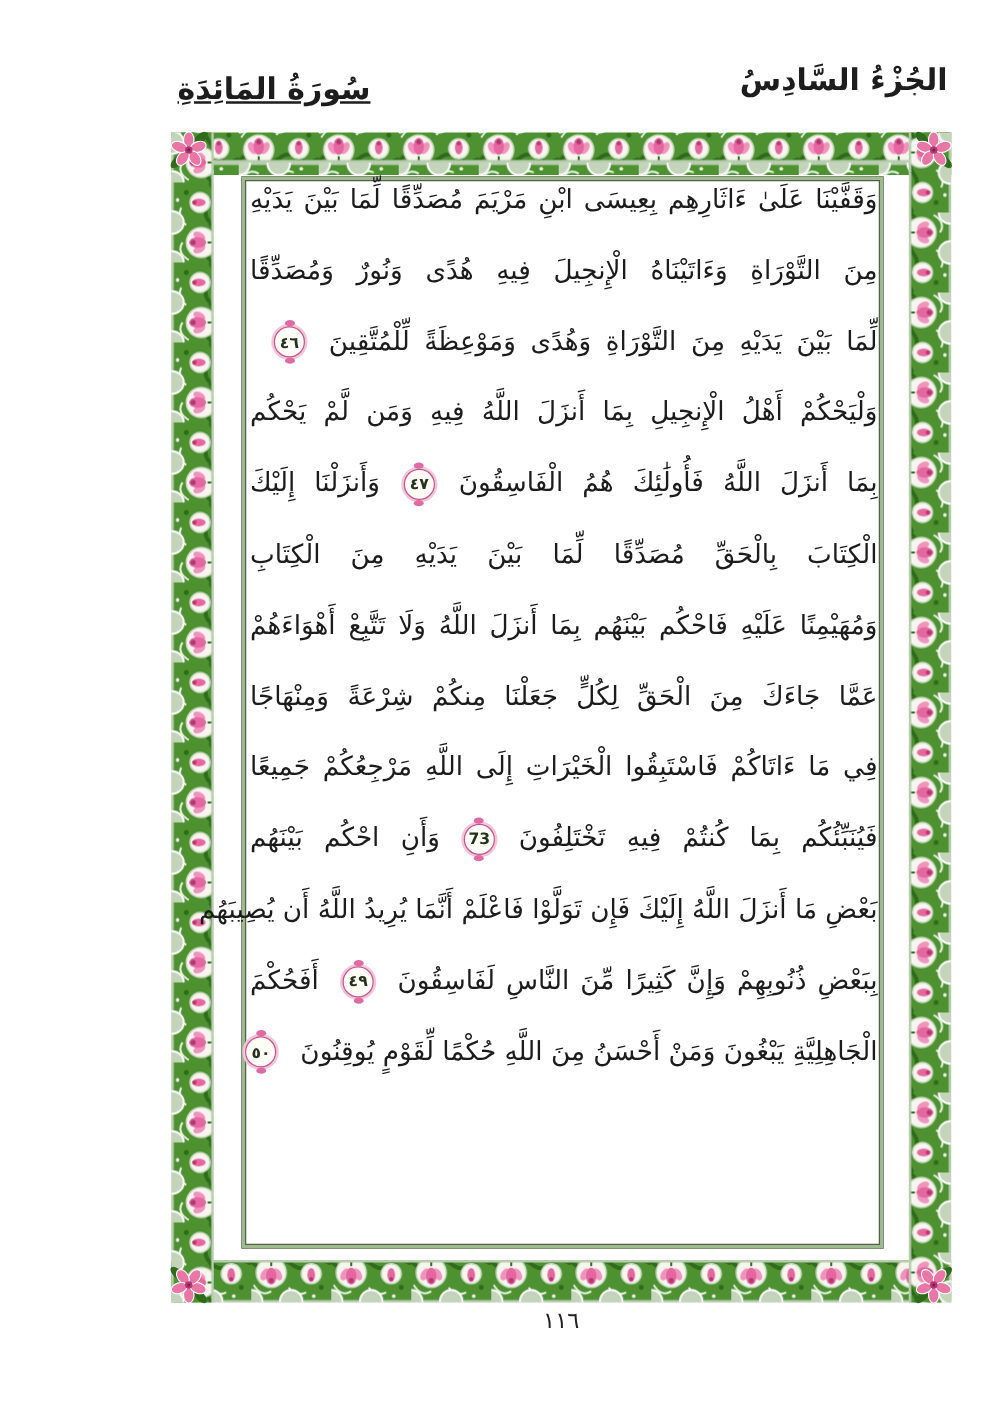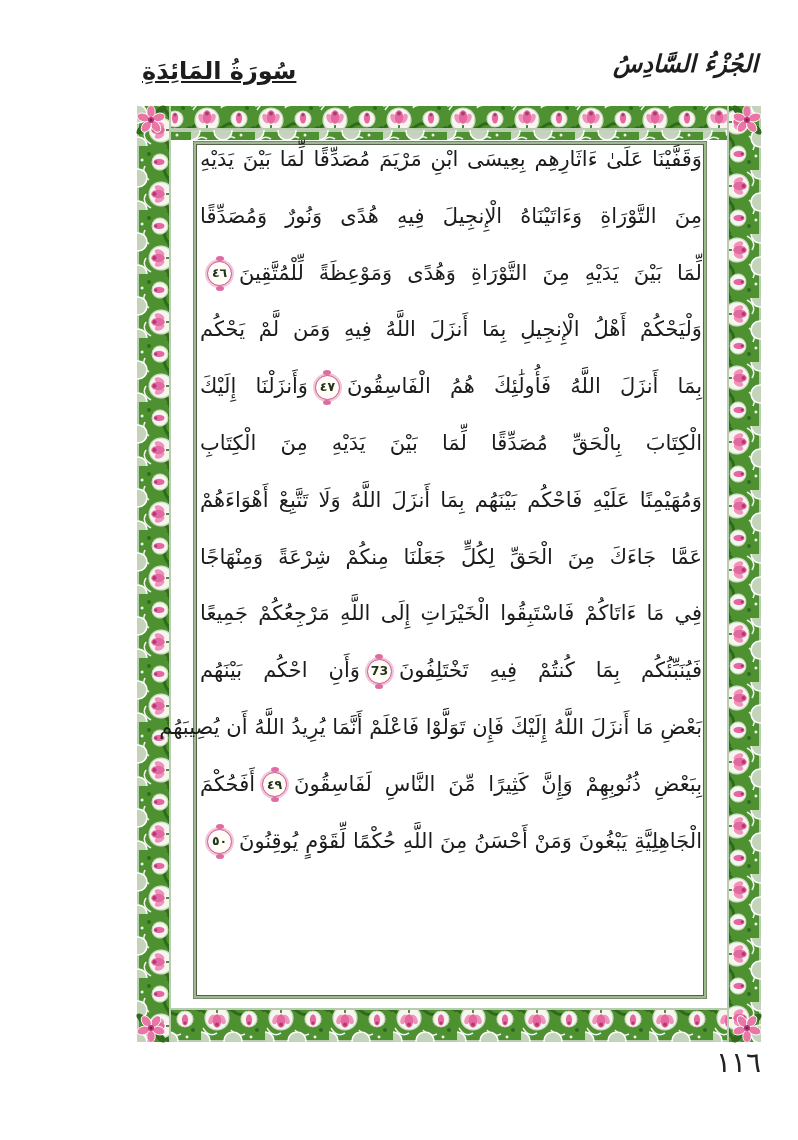--- a/index.html
+++ b/index.html
@@ -2,53 +2,53 @@
 <html lang="ar" dir="rtl"><head>
 <meta charset="utf-8">
 <style>
   html,body{margin:0;padding:0;background:#ffffff;}
   .page{
     position:relative;width:798px;height:1140px;background:#ffffff;
     font-family:"DejaVu Sans",sans-serif;overflow:hidden;direction:rtl;
   }
   
   .hdr{position:absolute;font-size:24px;font-weight:bold;color:#1d1d1d;white-space:nowrap;}
-  .hdr-juz{right:40px;top:50px;font-style:italic;}
+  .hdr-juz{right:40px;top:50px;}
   .hdr-surah{left:142px;top:57px;text-decoration:underline;}
   
   .frame{position:absolute;left:127px;top:96px;width:644px;height:956px;}
   .frame svg{display:block;}
   
   .quran-lines{
     position:absolute;left:200px;top:131px;width:502px;
     direction:rtl;
   }
   .line{
     height:56.8px;line-height:56.8px;font-size:21px;color:#1c1c1c;
     text-align:justify;text-align-last:justify;text-justify:inter-word;
     overflow:visible;white-space:nowrap;
   }
   .verse-badge{
     position:relative;display:inline-flex;align-items:center;justify-content:center;
     width:23px;height:23px;border-radius:50%;
     background:#fffdf6;border:1.5px solid #c9578f;
     box-shadow:0 0 0 2px #f2c6da;
     font-size:12.5px;line-height:1;color:#23321f;font-weight:bold;
-    margin:0 7px;vertical-align:middle;
+    margin:0 19px;vertical-align:middle;
   }
   .verse-badge::before,.verse-badge::after{
     content:"";position:absolute;left:50%;transform:translateX(-50%);
     width:8px;height:5px;border-radius:50%;background:#de6ba1;
   }
   .verse-badge::before{top:-6px;}
   .verse-badge::after{bottom:-6px;}
   
   .pagenum{
-    position:absolute;left:137px;width:624px;top:1046px;
-    font-size:28px;color:#222222;direction:rtl;
+    position:absolute;left:137px;width:624px;top:1046px;text-align:center;
+    font-size:18px;color:#222222;direction:rtl;
   }
 </style>
 </head>
 <body>
 
 <div class="page">
 
   <div class="hdr hdr-juz">الجُزْءُ السَّادِسُ</div>
   <div class="hdr hdr-surah">سُورَةُ المَائِدَةِ</div>
 

